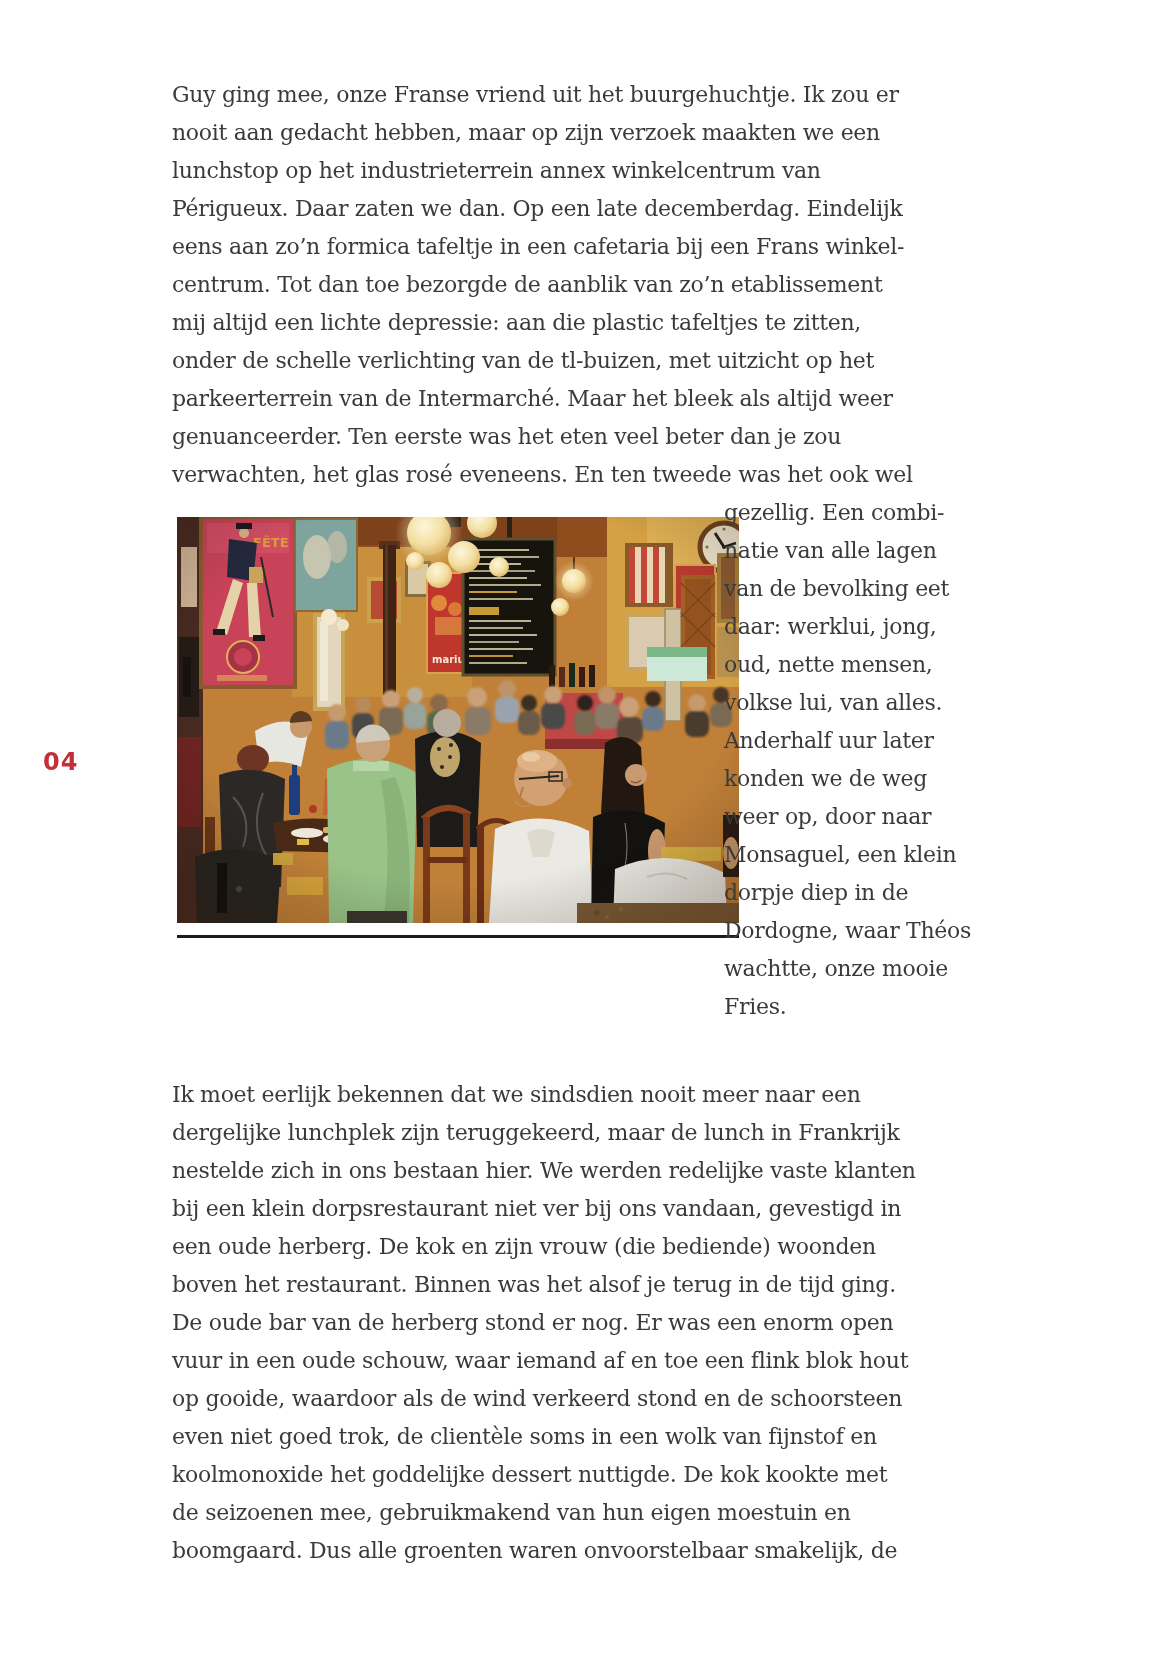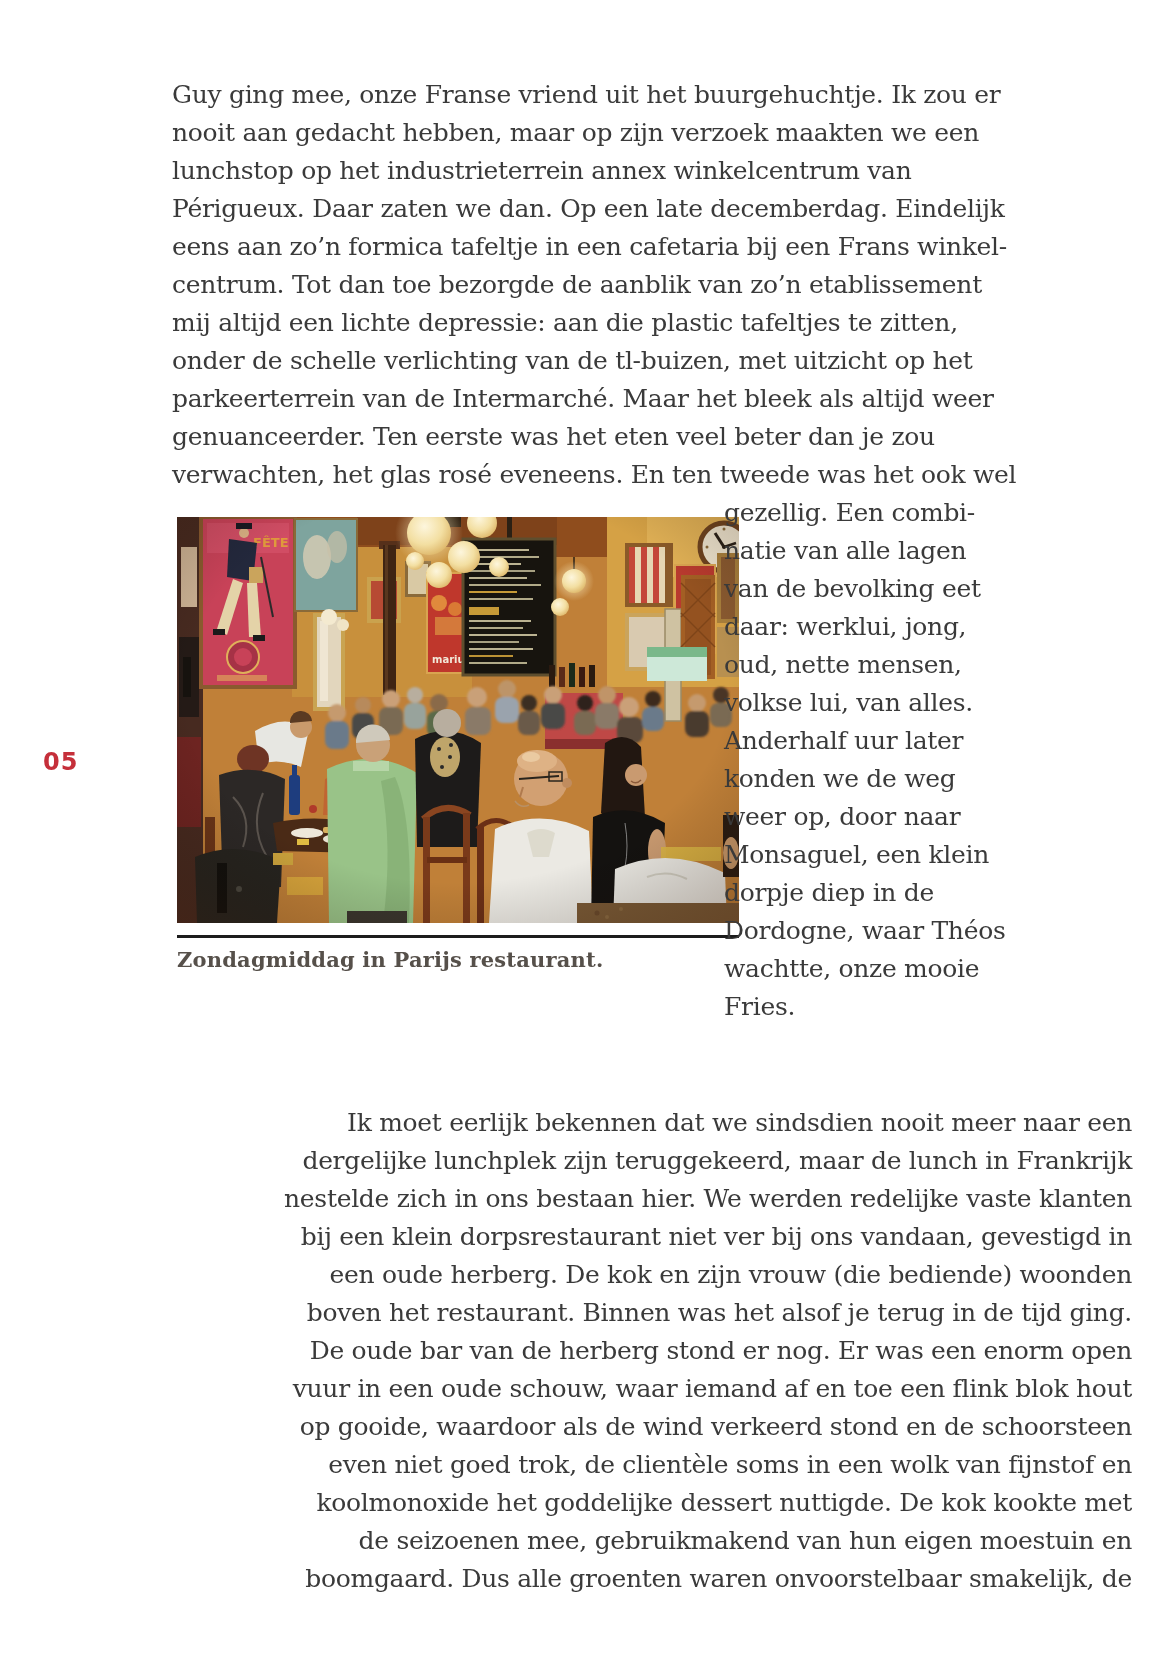--- a/index.html
+++ b/index.html
@@ -13,47 +13,47 @@
   .folio{
     position:absolute;left:43px;top:748px;
     font-family:"DejaVu Sans", sans-serif;
     font-weight:bold;font-size:24px;letter-spacing:1px;
     color:#c52f3a;
   }
   .para{
     position:absolute;
     white-space:pre-line;
     color:#3a3a3a;
-    font-size:25px;line-height:38px;
+    font-size:22px;line-height:38px;
     letter-spacing:-0.3px;
   }
   .para1{left:172px;top:76px;width:900px;}
   .para1b{left:724px;top:494px;width:300px;}
-  .para2{left:172px;top:1104px;width:960px;text-align:right;}
+  .para2{left:172px;top:1076px;width:960px;}
   figure.photo-fig{
     position:absolute;left:177px;top:517px;margin:0;padding:0;
     width:562px;
   }
   .photo{width:562px;height:406px;display:block;overflow:hidden;}
   .photo svg{display:block;}
   .caption-rule{
     width:562px;height:3px;background:#1c1c1c;margin-top:12px;
   }
   figcaption{
     margin-top:9px;
     font-size:21px;font-weight:bold;
     color:#56504a;letter-spacing:0.2px;
   }
 </style>
 </head>
 <body>
 
 <div class="page">
 
-  <div class="folio">05</div>
+  <div class="folio">04</div>
 
   <div class="para para1">Guy ging mee, onze Franse vriend uit het buurgehuchtje. Ik zou er
 nooit aan gedacht hebben, maar op zijn verzoek maakten we een
 lunchstop op het industrieterrein annex winkelcentrum van
 Périgueux. Daar zaten we dan. Op een late decemberdag. Eindelijk
 eens aan zo’n formica tafeltje in een cafetaria bij een Frans winkel-
 centrum. Tot dan toe bezorgde de aanblik van zo’n etablissement
 mij altijd een lichte depressie: aan die plastic tafeltjes te zitten,
 onder de schelle verlichting van de tl-buizen, met uitzicht op het
 parkeerterrein van de Intermarché. Maar het bleek als altijd weer
@@ -317,21 +317,20 @@
 
         <rect x="400" y="386" width="162" height="20" fill="#7a5a36"></rect>
         <circle cx="420" cy="396" r="2.5" fill="#6a4a2c"></circle>
           <circle cx="444" cy="392" r="2" fill="#8a6a42"></circle>
         <circle cx="430" cy="400" r="2" fill="#8a6a42"></circle>
 
         <rect x="0" y="0" width="562" height="406" fill="url(#vigG)"></rect>
       </svg>
     </div>
     <div class="caption-rule"></div>
-    <figcaption>Zondagmiddag in Parijs restaurant.</figcaption>
   </figure>
 
   <div class="para para1b">gezellig. Een combi-
 natie van alle lagen
 van de bevolking eet
 daar: werklui, jong,
 oud, nette mensen,
 volkse lui, van alles.
 Anderhalf uur later
 konden we de weg

